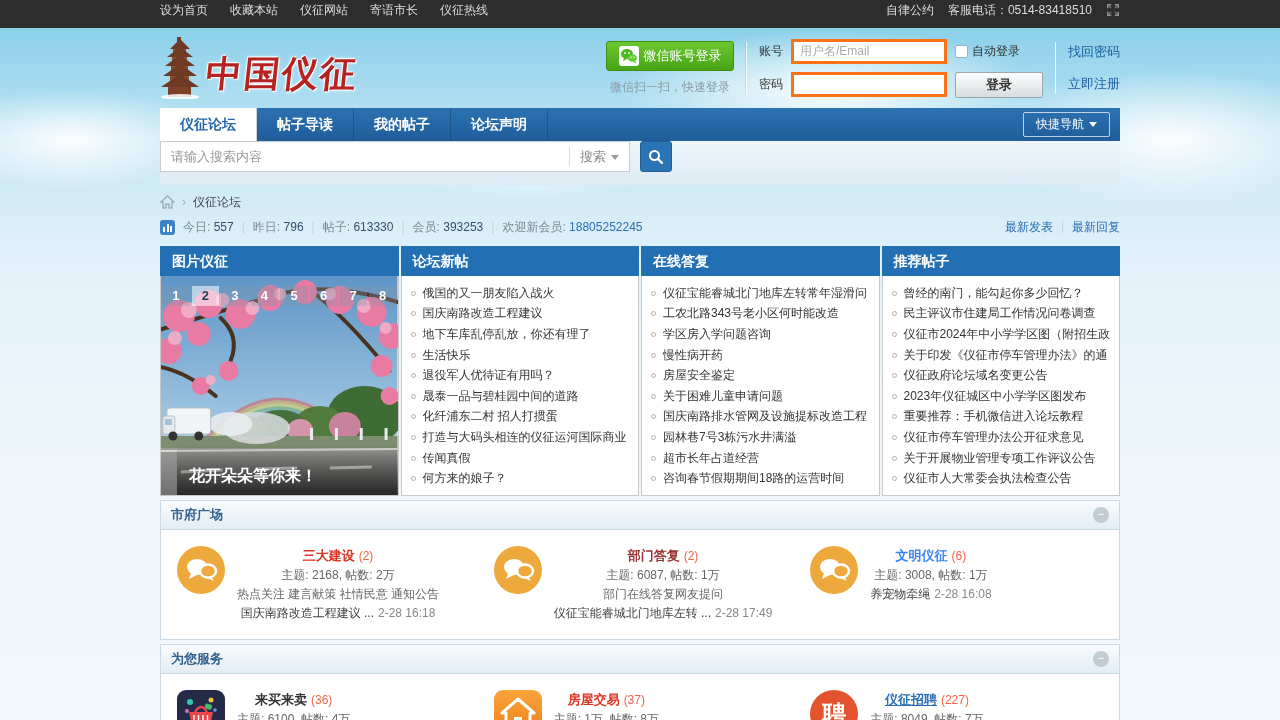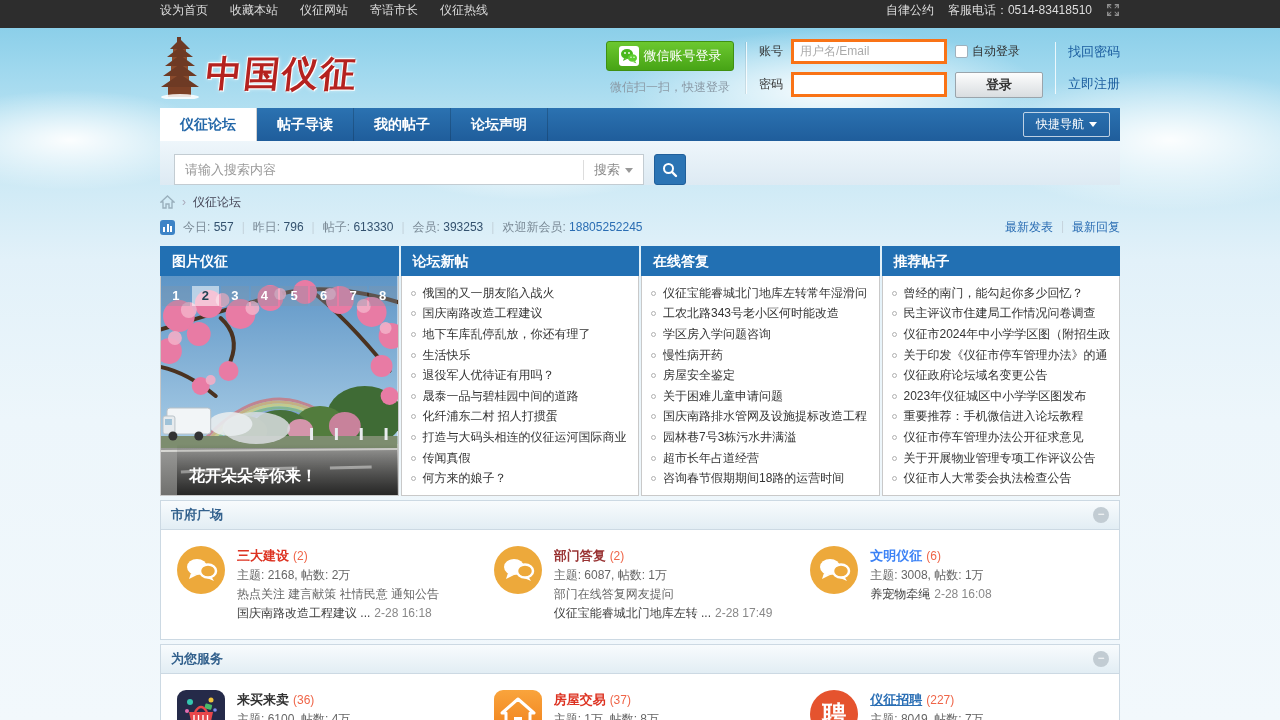--- a/index.html
+++ b/index.html
@@ -44,21 +44,21 @@
   
   .nav { position:relative; z-index:4; }
   .nav .col { height:33px; background:linear-gradient(#2b72b1,#1f5d9b); display:flex; align-items:stretch; }
   .tab { color:#fff; font-size:14px; font-weight:bold; line-height:33px; padding:0 20px; border-right:1px solid rgba(0,0,0,.18); cursor:pointer; }
   .tab.active { background:#fff; color:#2367a8; }
   .quicknav { margin-left:auto; align-self:center; margin-right:10px; color:#fff; font-size:12px; border:1px solid rgba(255,255,255,.7); border-radius:2px; padding:3px 12px; cursor:pointer; white-space:nowrap; }
   .caret { display:inline-block; width:0; height:0; border-left:4px solid transparent; border-right:4px solid transparent; border-top:5px solid #fff; margin-left:5px; vertical-align:middle; }
 
   
   .searchbar { position:relative; z-index:3; }
-  .searchbar .col { height:44px; background:linear-gradient(#eef6fb,#ddeaf3); display:flex; align-items:flex-end; padding-left:14px; }
+  .searchbar .col { height:44px; background:linear-gradient(#eef6fb,#ddeaf3); display:flex; align-items:flex-start; }
   .sbox { display:flex; align-items:center; width:470px; height:31px; background:#fff; border:1px solid #c3ccd2; }
   .sinput { flex:1; border:none; outline:none; font-size:13px; color:#333; padding:0 10px; height:27px; }
   .sinput::placeholder { color:#999; }
   .sscope { border-left:1px solid #ddd; color:#888; font-size:13px; padding:0 10px; height:20px; line-height:20px; cursor:pointer; white-space:nowrap; }
   .sscope .caret { border-top-color:#999; }
   .sbtn { width:32px; height:31px; background:#2b74b4; border:1px solid #205f9a; border-radius:3px; margin-left:10px; cursor:pointer; display:flex; align-items:center; justify-content:center; }
 
   
   .crumbrow { font-size:12px; color:#666; }
   .crumbrow .col { display:flex; align-items:center; height:30px; gap:7px; padding-top:4px; }
@@ -87,21 +87,21 @@
   .pager { position:absolute; top:10px; left:0; right:0; display:flex; }
   .pager span { flex:1; text-align:center; color:#fff; font-size:13px; font-weight:bold; line-height:20px; background:rgba(130,150,170,.35); margin:0 1px; cursor:pointer; }
   .pager span.active { background:rgba(255,255,255,.55); color:#245; }
   .pcaption { position:absolute; left:16px; right:0; bottom:0; padding:22px 12px 8px; background:linear-gradient(rgba(0,0,0,0),rgba(0,0,0,.65)); color:#fff; font-size:16px; font-weight:bold; }
 
   
   .section { margin-top:4px; }
   .shead { height:30px; background:linear-gradient(#f8fbfd,#e2edf4); border:1px solid #ccd9e3; display:flex; align-items:center; padding:0 10px; }
   .shead .stitle { color:#33618d; font-weight:bold; font-size:13px; }
   .collapse { margin-left:auto; width:16px; height:16px; border-radius:50%; background:#c2ccd3; color:#fff; font-size:12px; line-height:15px; text-align:center; cursor:pointer; }
-  .sbody { background:#fff; border:1px solid #ccd9e3; border-top:none; display:flex; padding:12px 4px; }
+  .sbody { background:#fff; border:1px solid #ccd9e3; border-top:none; display:flex; padding:12px 4px;text-align:center; }
   .fblock { width:33.33%; display:flex; gap:12px; padding:4px 12px; }
   .ficon { flex:0 0 48px; width:48px; height:48px; position:relative; }
   .ficon.round { border-radius:50%; }
   .ficon.sq { border-radius:9px; }
   .finfo { min-width:0; font-size:12px; line-height:19px; white-space:nowrap; overflow:hidden; }
   .fname { font-size:13px; font-weight:bold; cursor:pointer; }
   .fname.u { text-decoration:underline; }
   .fcount { color:#ef6548; margin-left:4px; font-weight:normal; }
   .fstats { color:#666; }
   .fdesc { color:#666; cursor:pointer; }

